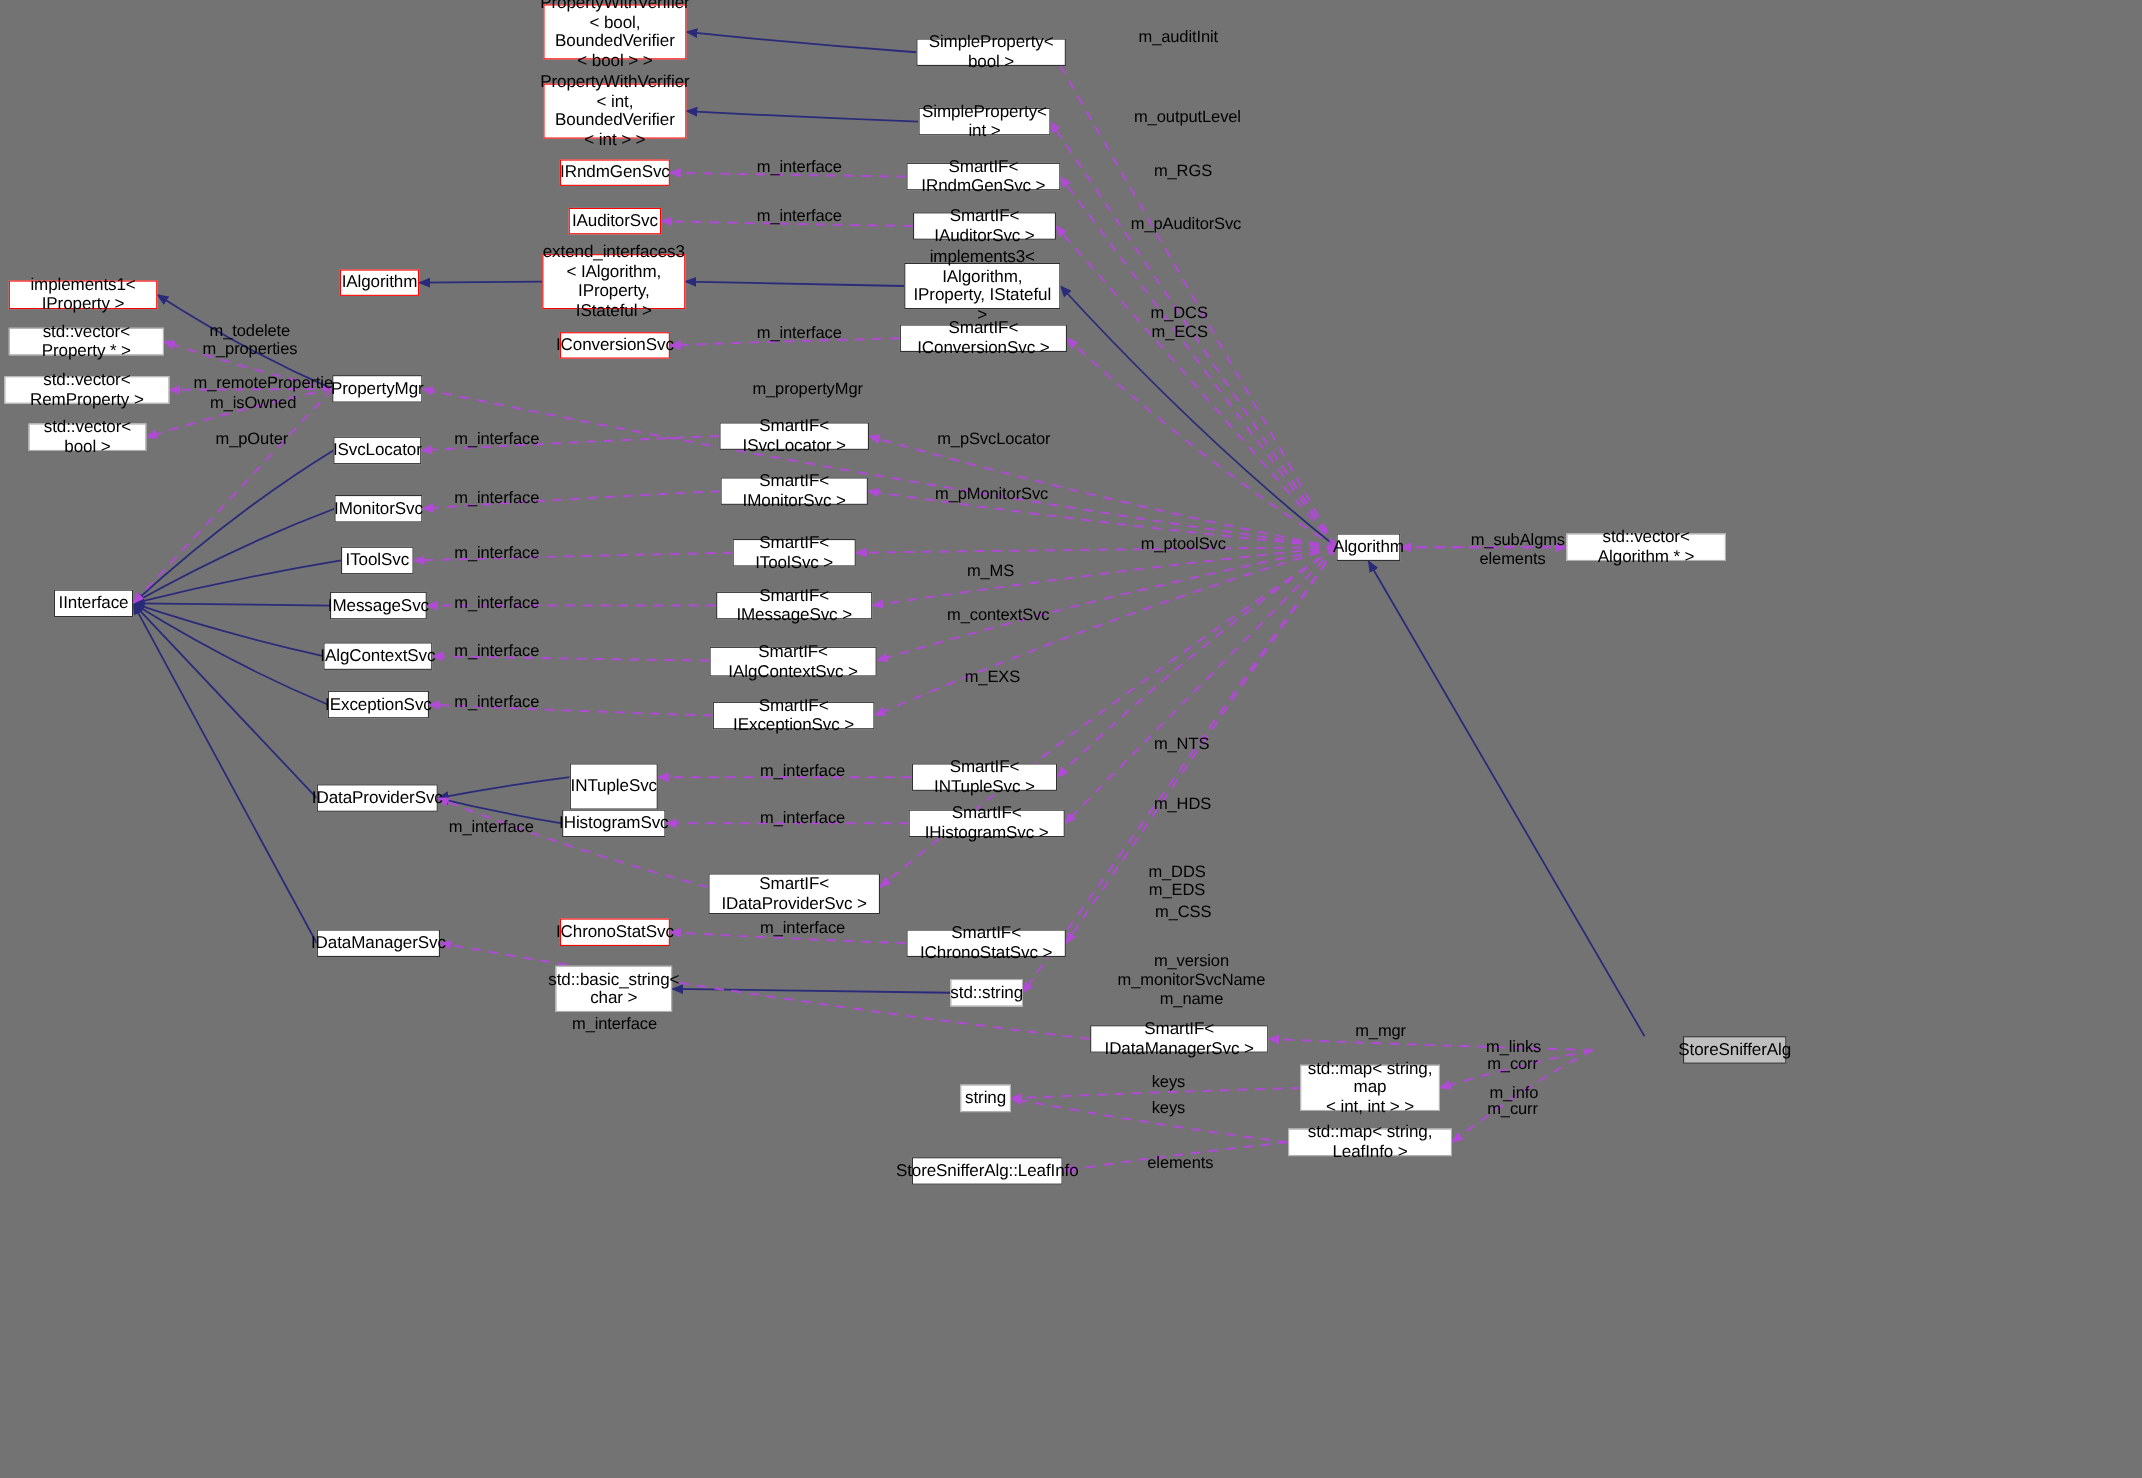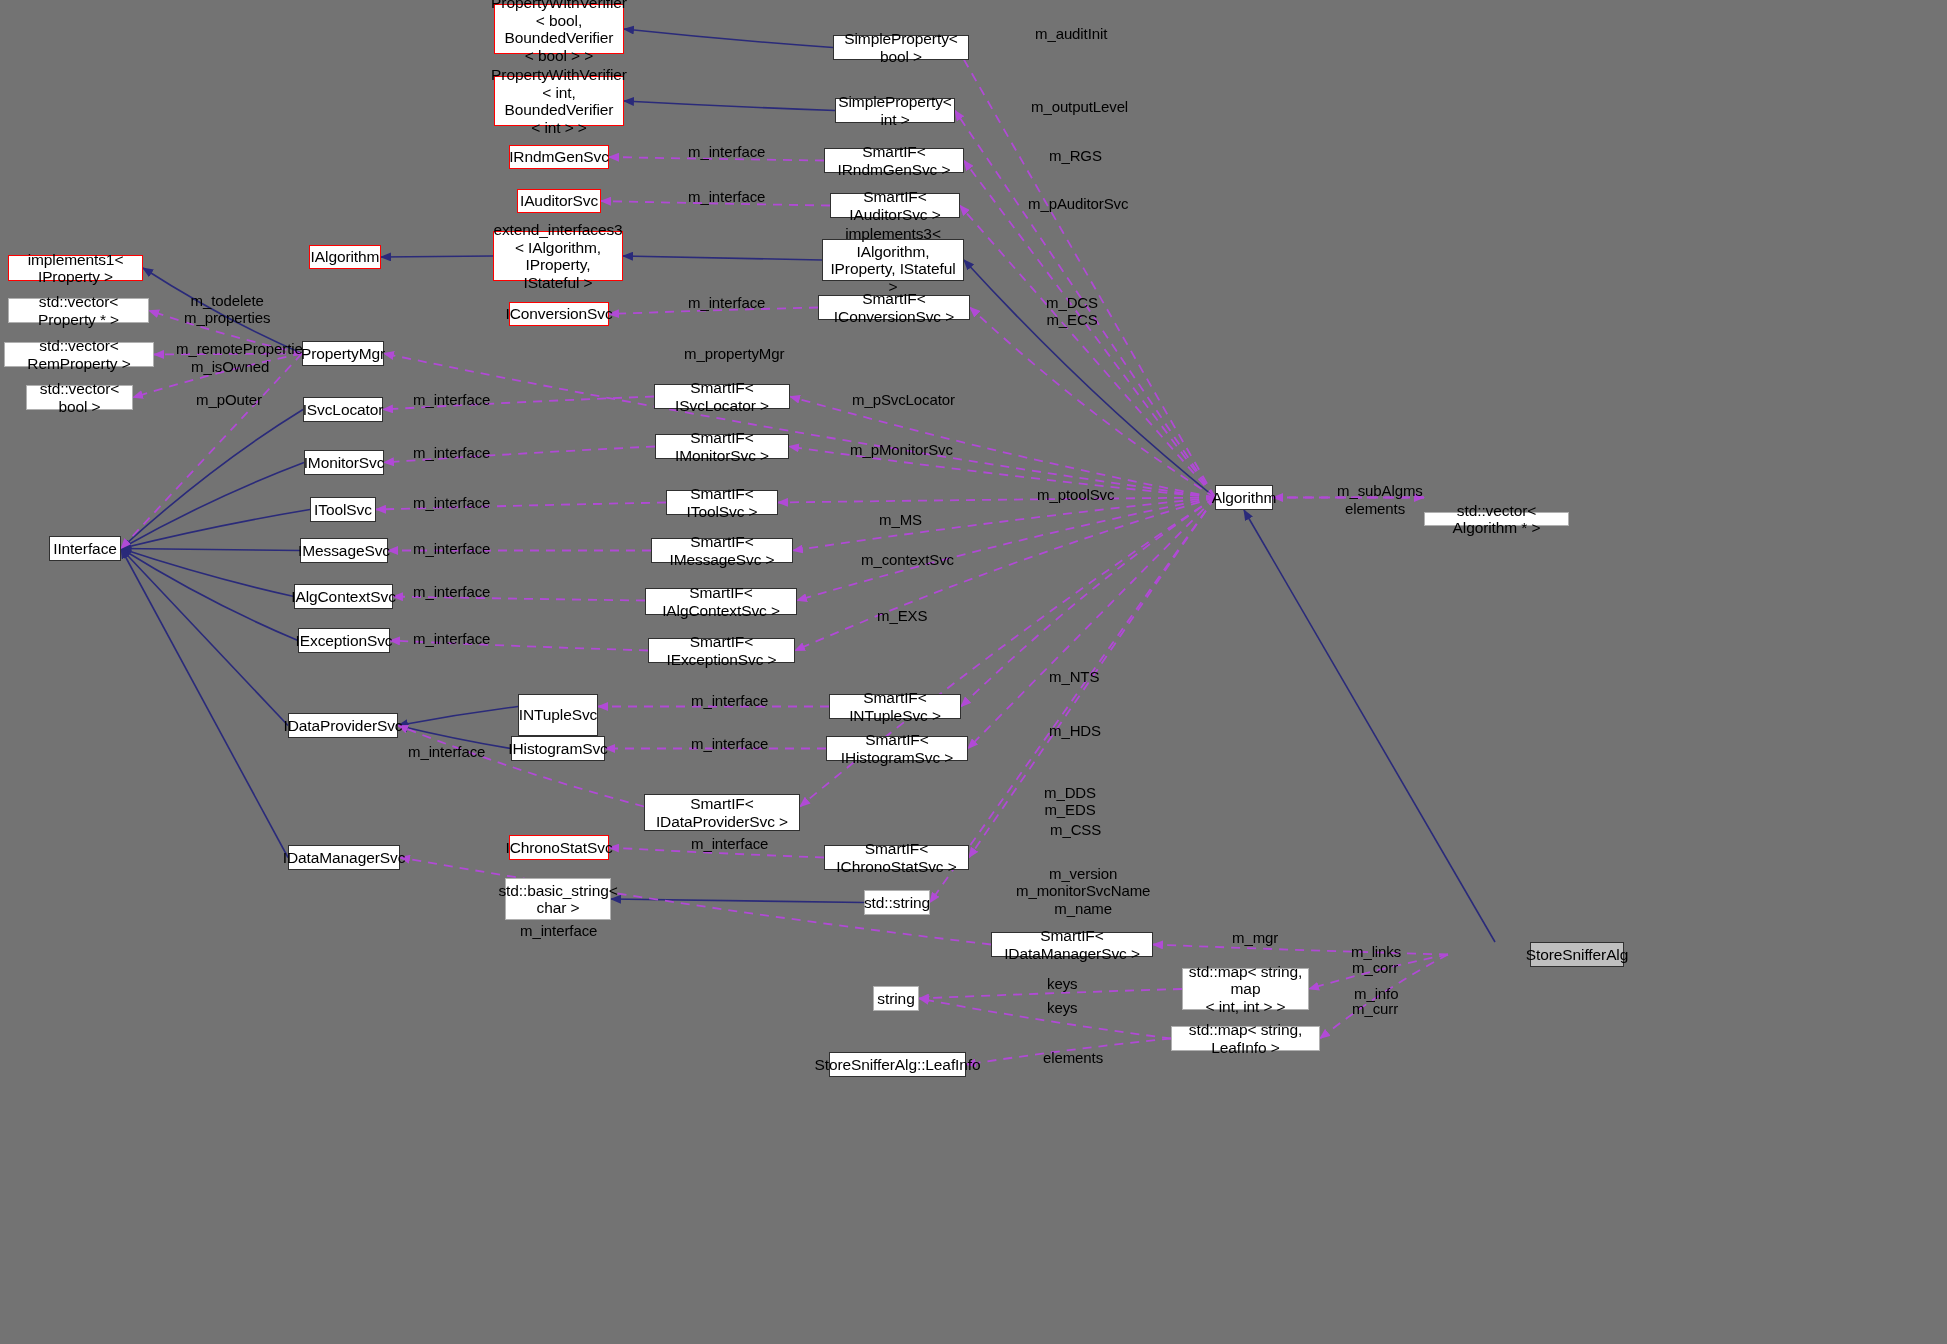--- a/index.html
+++ b/index.html
@@ -176,36 +176,36 @@
     <div class="node b-black" style="left: 666px; top: 490px; width: 112px; height: 25px;">SmartIF&lt; IToolSvc &gt;</div>
     <div class="node b-black" style="left: 651px; top: 538px; width: 142px; height: 25px;">SmartIF&lt; IMessageSvc &gt;</div>
     <div class="node b-black" style="left: 645px; top: 588px; width: 152px; height: 27px;">SmartIF&lt; IAlgContextSvc &gt;</div>
     <div class="node b-black" style="left: 648px; top: 638px; width: 147px; height: 25px;">SmartIF&lt; IExceptionSvc &gt;</div>
     <div class="node b-black" style="left: 829px; top: 694px; width: 132px; height: 25px;">SmartIF&lt; INTupleSvc &gt;</div>
     <div class="node b-black" style="left: 826px; top: 736px; width: 142px; height: 25px;">SmartIF&lt; IHistogramSvc &gt;</div>
     <div class="node b-black" style="left: 644px; top: 794px; width: 156px; height: 37px;">SmartIF&lt; IDataProviderSvc &gt;</div>
     <div class="node b-black" style="left: 824px; top: 845px; width: 145px; height: 25px;">SmartIF&lt; IChronoStatSvc &gt;</div>
     <div class="node b-gray" style="left: 864px; top: 890px; width: 66px; height: 25px;">std::string</div>
     <div class="node b-black" style="left: 1215px; top: 485px; width: 58px; height: 25px;">Algorithm</div>
-    <div class="node b-gray" style="left: 1424px; top: 512px; width: 145px; height: 14px;">std::vector&lt; Algorithm * &gt;</div>
+    <div class="node b-gray" style="left: 1424px; top: 485px; width: 145px; height: 25px;">std::vector&lt; Algorithm * &gt;</div>
     <div class="node b-black" style="left: 991px; top: 932px; width: 162px; height: 25px;">SmartIF&lt; IDataManagerSvc &gt;</div>
     <div class="node b-gray" style="left: 873px; top: 986px; width: 46px; height: 25px;">string</div>
     <div class="node b-gray" style="left: 1182px; top: 968px; width: 127px; height: 42px;">std::map&lt; string, map
 &lt; int, int &gt; &gt;</div>
     <div class="node b-gray" style="left: 1171px; top: 1026px; width: 149px; height: 25px;">std::map&lt; string, LeafInfo &gt;</div>
     <div class="node b-black" style="left: 829px; top: 1052px; width: 137px; height: 25px;">StoreSnifferAlg::LeafInfo</div>
     <div class="node focus" style="left: 1530px; top: 942px; width: 94px; height: 25px;">StoreSnifferAlg</div>
     <div class="elabel" style="left: 1035px; top: 25px;">m_auditInit</div>
     <div class="elabel" style="left: 1031px; top: 98px;">m_outputLevel</div>
     <div class="elabel" style="left: 688px; top: 143px;">m_interface</div>
     <div class="elabel" style="left: 1049px; top: 147px;">m_RGS</div>
     <div class="elabel" style="left: 688px; top: 188px;">m_interface</div>
     <div class="elabel" style="left: 1028px; top: 195px;">m_pAuditorSvc</div>
     <div class="elabel" style="left: 688px; top: 294px;">m_interface</div>
-    <div class="elabel" style="left: 1046px; top: 294px;">m_DCS
+    <div class="elabel" style="left: 1046px; top: 276px; text-align: right;">m_DCS
 m_ECS</div>
     <div class="elabel" style="left: 184px; top: 292px;">m_todelete
 m_properties</div>
     <div class="elabel" style="left: 176px; top: 340px;">m_remoteProperties</div>
     <div class="elabel" style="left: 191px; top: 358px;">m_isOwned</div>
     <div class="elabel" style="left: 196px; top: 391px;">m_pOuter</div>
     <div class="elabel" style="left: 684px; top: 345px;">m_propertyMgr</div>
     <div class="elabel" style="left: 413px; top: 391px;">m_interface</div>
     <div class="elabel" style="left: 852px; top: 391px;">m_pSvcLocator</div>
     <div class="elabel" style="left: 413px; top: 444px;">m_interface</div>

